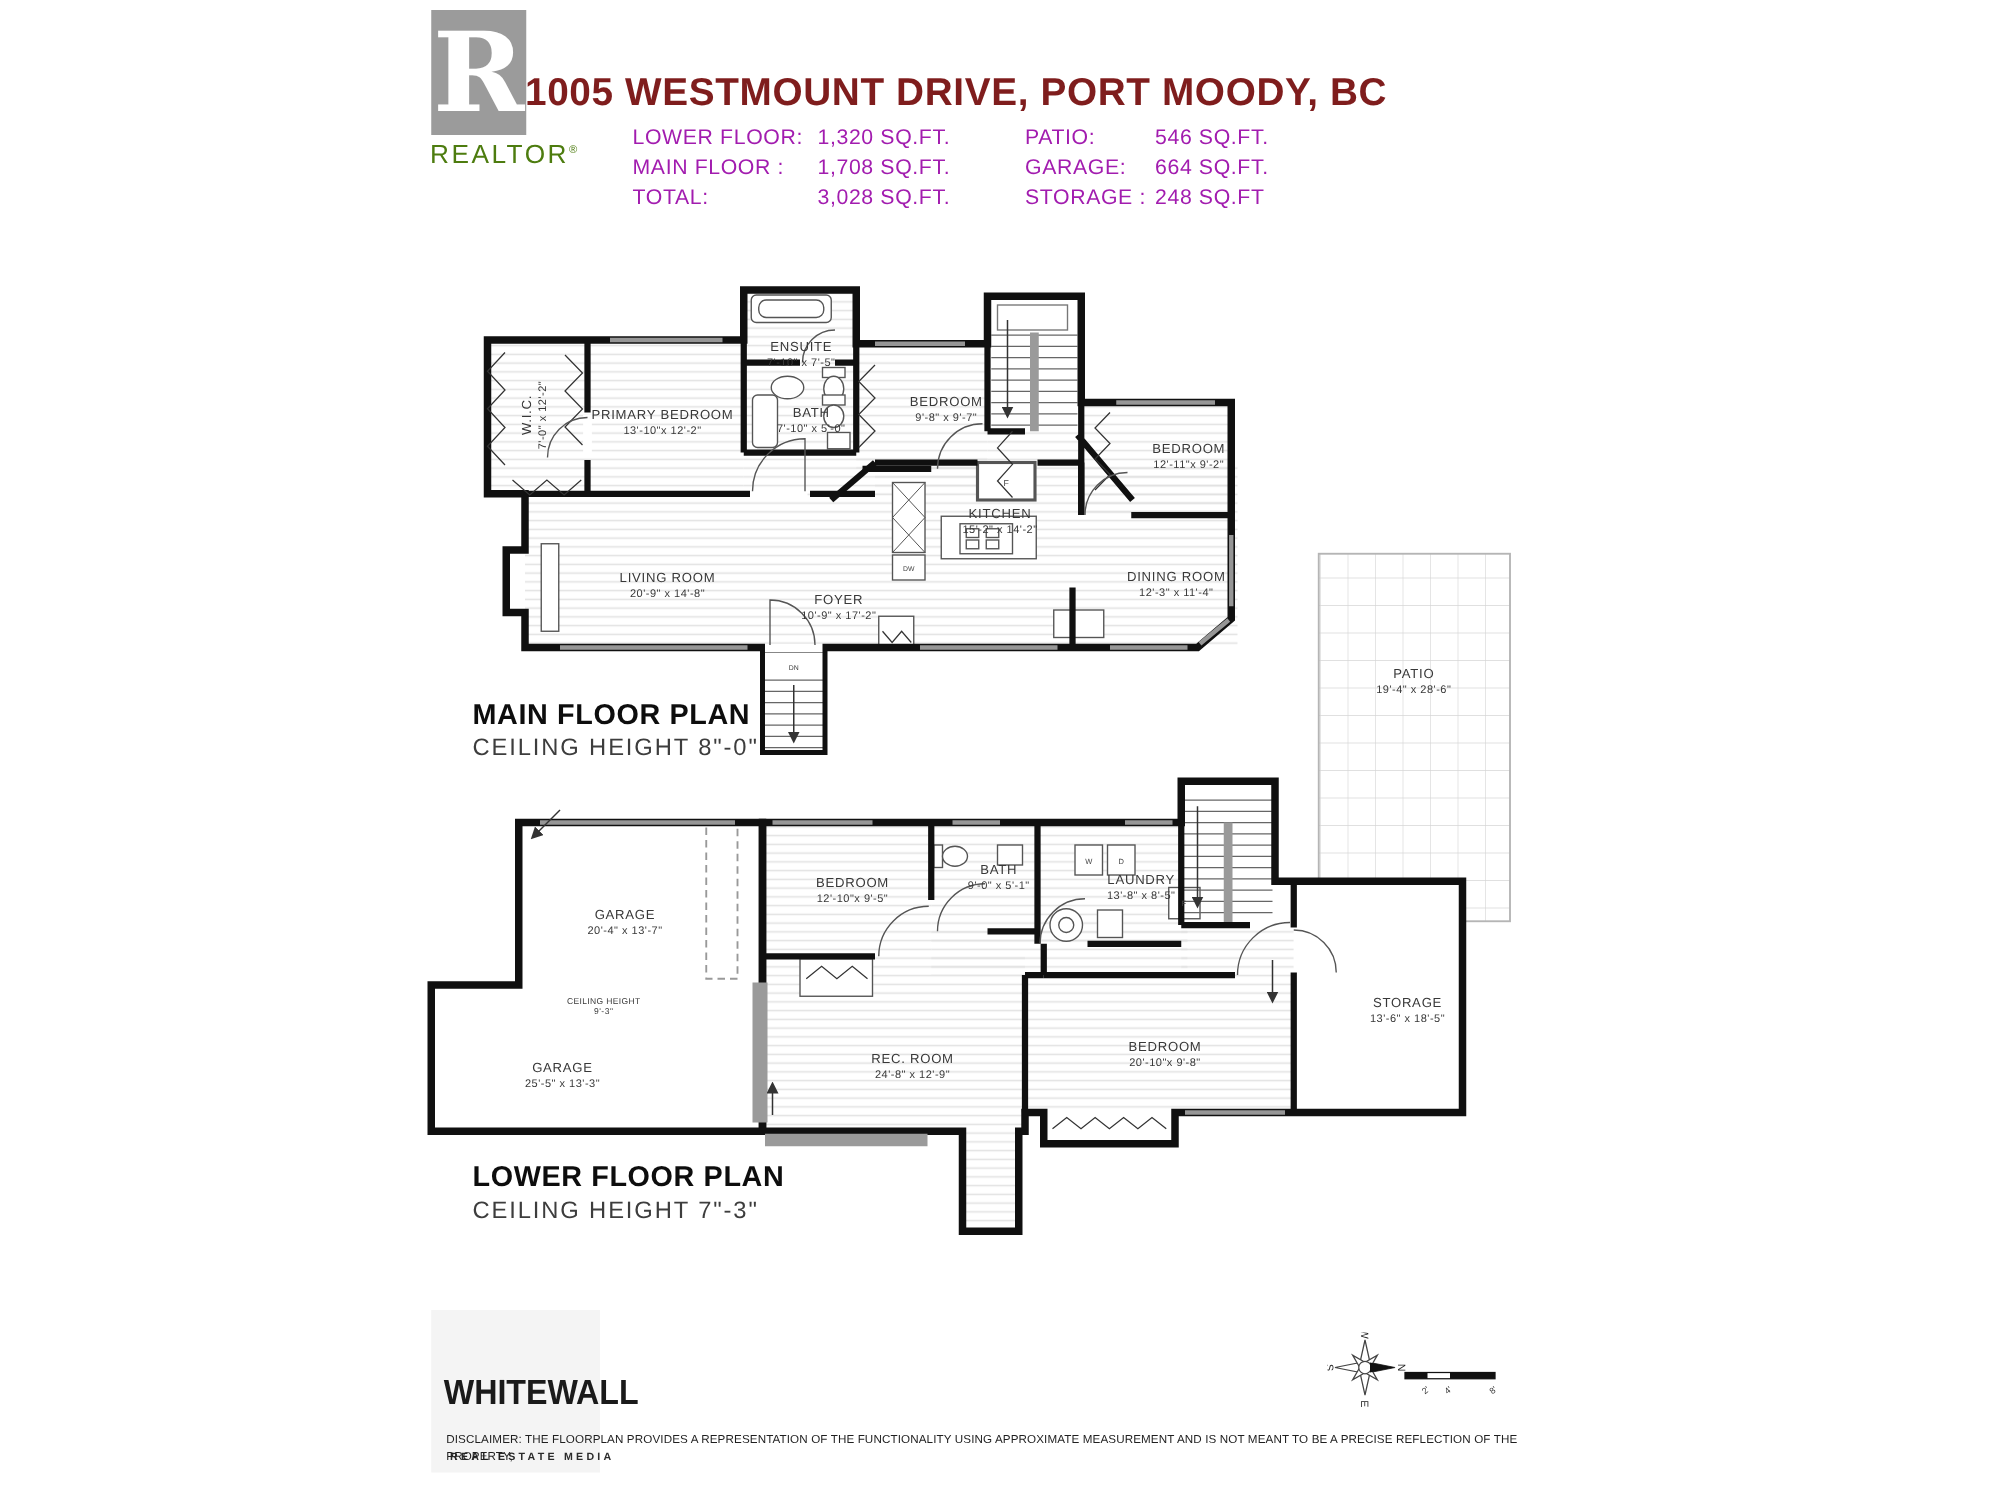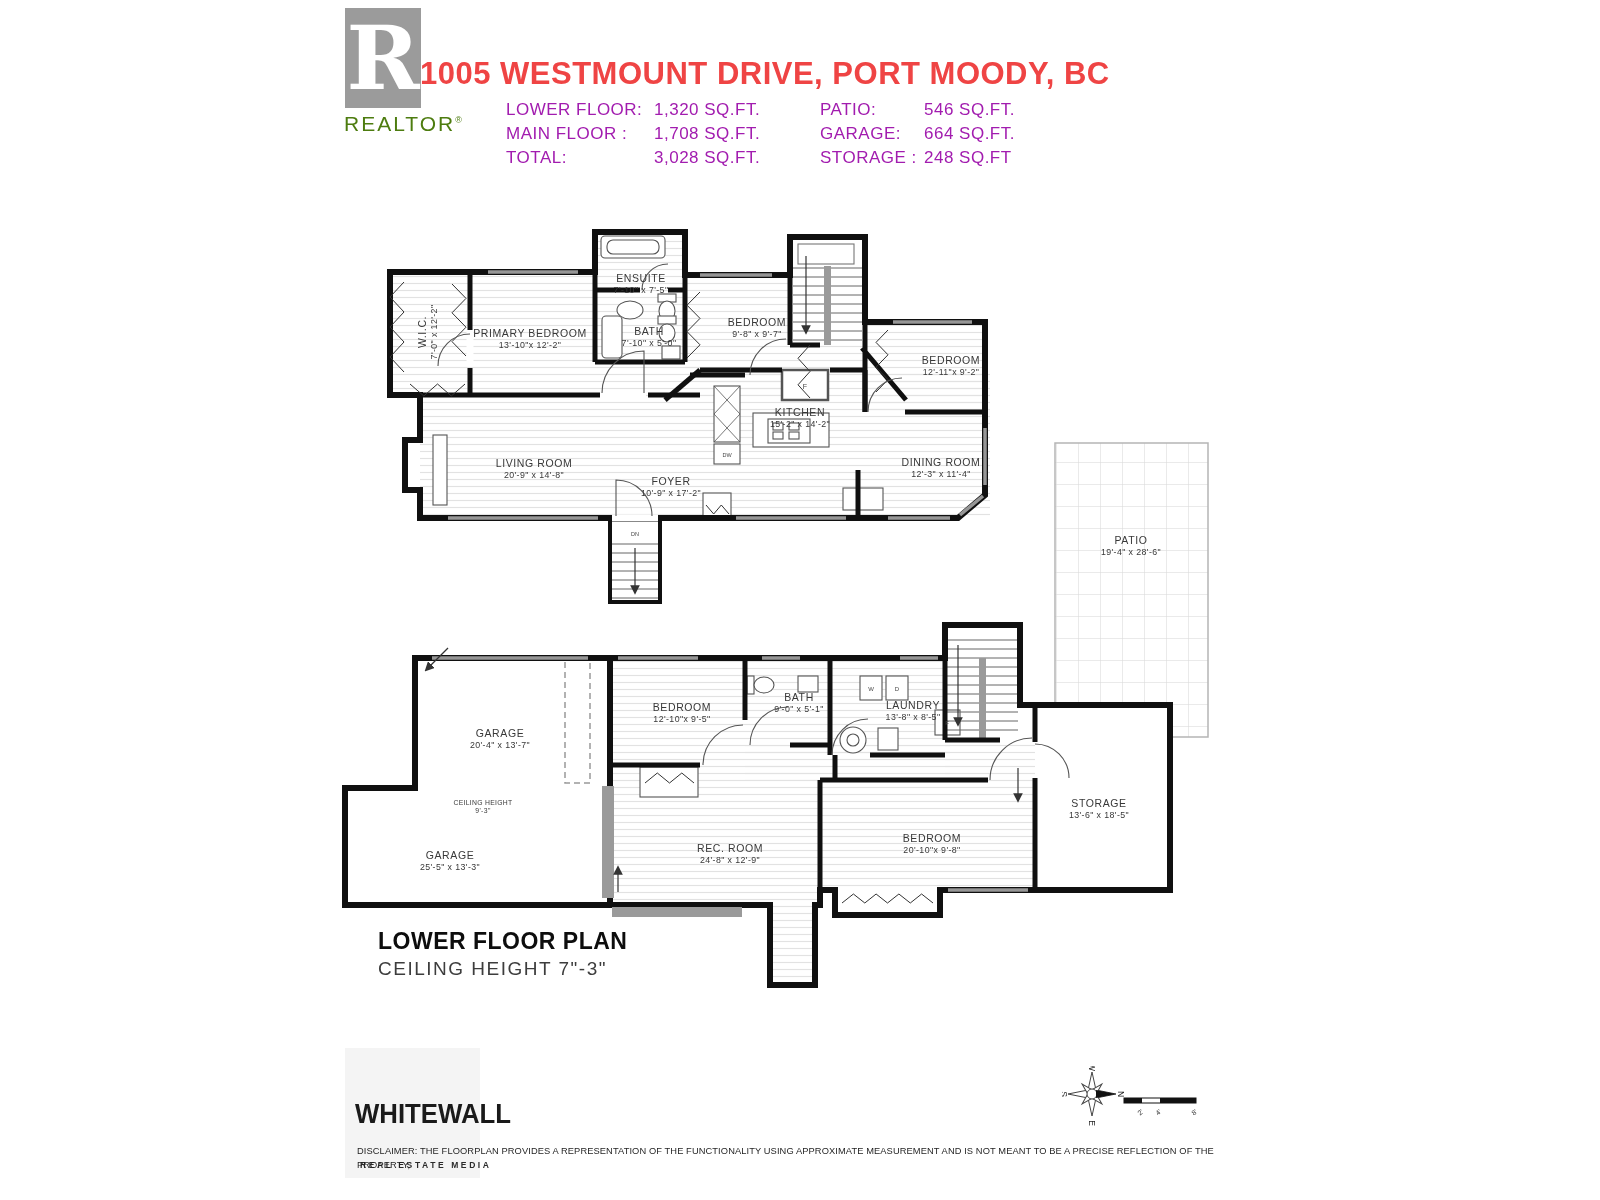--- a/index.html
+++ b/index.html
@@ -5,21 +5,21 @@
   html,body{margin:0;padding:0;background:#ffffff;}
   .canvas{position:relative;width:1600px;height:1200px;background:#fff;overflow:hidden;
           font-family:"Liberation Sans", sans-serif;}
   svg{position:absolute;left:0;top:0;}
   
   .realtor-box{position:absolute;left:345px;top:8px;width:76px;height:100px;background:#9b9b9b;
                display:flex;align-items:center;justify-content:center;}
   .realtor-r{color:#fff;font-family:"DejaVu Serif", serif;font-weight:bold;font-size:88px;line-height:1;}
   .realtor-word{position:absolute;left:344px;top:112px;font-size:21px;letter-spacing:2px;color:#4d7c0f;}
   .realtor-word sup{font-size:9px;}
-  .page-title{position:absolute;left:420px;top:56px;font-size:31px;font-weight:800;color:#ef4444;
+  .page-title{position:absolute;left:420px;top:56px;font-size:31px;font-weight:800;color:#7f1d1d;
               letter-spacing:0.5px;white-space:nowrap;}
   .stats{position:absolute;left:506px;top:100px;display:grid;
          grid-template-columns:148px 122px 44px 104px 116px;grid-auto-rows:24px;
          font-size:17px;color:#a21caf;letter-spacing:0.5px;}
   .stats .v{text-align:left;}
   .stats .gap{}
   
   .room-label{position:absolute;transform:translate(-50%,-50%);text-align:center;color:#383838;
               white-space:nowrap;}
   .room-label .rname{font-size:10.5px;letter-spacing:0.6px;}
@@ -348,20 +348,24 @@
   </div>
   <div class="room-label" style="left:941px;top:467px">
     <div class="rname">DINING ROOM</div>
     <div class="rdims">12'-3" x 11'-4"</div>
   </div>
   <div class="room-label" style="left:1131px;top:545px">
     <div class="rname">PATIO</div>
     <div class="rdims">19'-4" x 28'-6"</div>
   </div>
 
+  <div class="plan-label" style="left:378px;top:558px">
+    <div class="pl1">MAIN FLOOR PLAN</div>
+    <div class="pl2">CEILING HEIGHT 8"-0"</div>
+  </div>
 
   <div class="room-label" style="left:500px;top:738px">
     <div class="rname">GARAGE</div>
     <div class="rdims">20'-4" x 13'-7"</div>
   </div>
   <div class="room-label small" style="left:483px;top:806px">
     <div class="rname">CEILING HEIGHT</div>
     <div class="rdims">9'-3"</div>
   </div>
   <div class="room-label" style="left:450px;top:860px">
@@ -381,21 +385,21 @@
     <div class="rdims">13'-8" x 8'-5"</div>
   </div>
   <div class="room-label" style="left:730px;top:853px">
     <div class="rname">REC. ROOM</div>
     <div class="rdims">24'-8" x 12'-9"</div>
   </div>
   <div class="room-label" style="left:932px;top:843px">
     <div class="rname">BEDROOM</div>
     <div class="rdims">20'-10"x 9'-8"</div>
   </div>
-  <div class="room-label" style="left:1099px;top:808px">
+  <div class="room-label" style="left:1126px;top:808px">
     <div class="rname">STORAGE</div>
     <div class="rdims">13'-6" x 18'-5"</div>
   </div>
 
   <div class="plan-label" style="left:378px;top:928px">
     <div class="pl1">LOWER FLOOR PLAN</div>
     <div class="pl2">CEILING HEIGHT 7"-3"</div>
   </div>
 
   <div class="footer-panel"></div>

